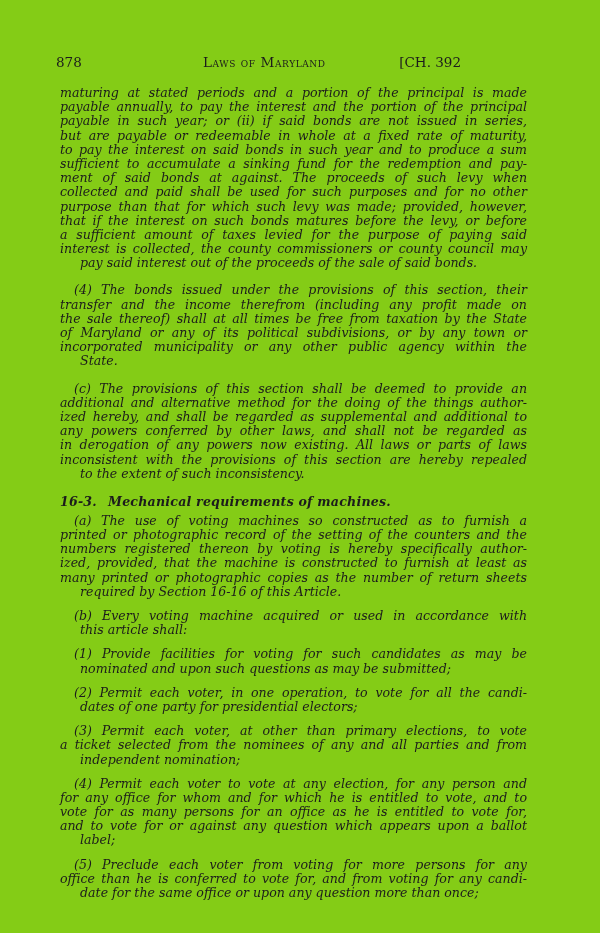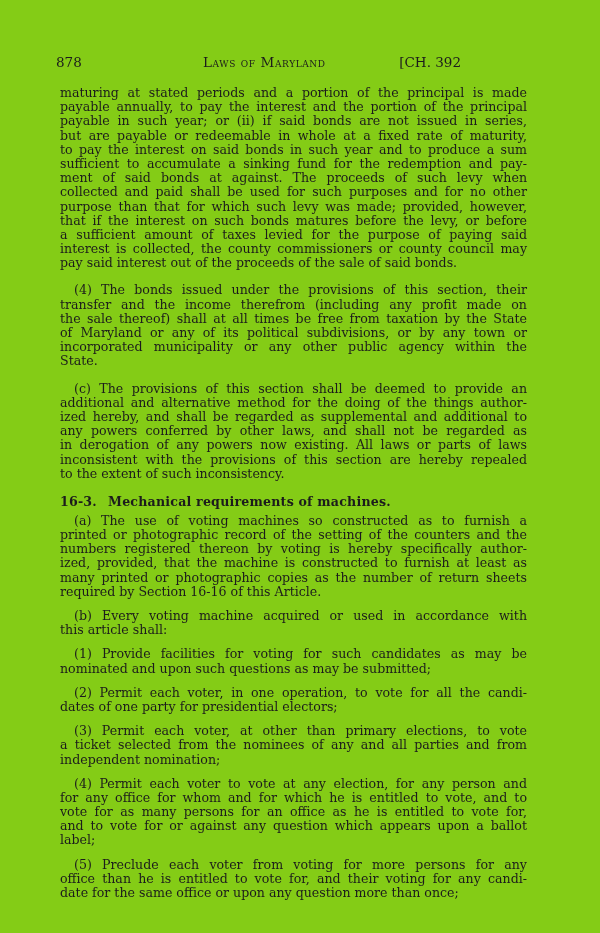--- a/index.html
+++ b/index.html
@@ -4,25 +4,25 @@
 <style>
   html, body { margin: 0; padding: 0; background: #ffffff; }
   body { width: 600px; height: 933px; position: relative; overflow: hidden;
          font-family: "DejaVu Serif", "Liberation Serif", serif; color: #1c1c1c; }
   .page { position: absolute; left: 0; top: 0; width: 600px; height: 933px; background: #84cc16; }
   .header { position: absolute; top: 54px; left: 56px; width: 405px; height: 20px; font-size: 13.5px; }
   .header span { position: absolute; top: 0; white-space: nowrap; }
   .hdr-num { left: 0; }
   .hdr-title { left: 135px; font-variant: small-caps; letter-spacing: 0.6px; margin-left: 12px; }
   .hdr-ch { right: 0; }
-  .content { position: absolute; left: 60px; top: 86px; width: 467px; }
+  .content { position: absolute; left: 60px; top: 86px; width: 467px; font-style: italic; }
   .para { margin: 0; }
   .line { display: block; height: 14.2px; line-height: 14.2px; font-size: 12.6px;
           text-align: justify; text-align-last: justify; white-space: nowrap; overflow: visible; }
-  .line.last { text-align-last: left; }
+  .line.last { text-align-last: left; margin-left: 20px; }
   .indent { padding-left: 14px; }
   .gap { height: 13px; }
   .gap-sm { height: 10px; }
   .heading { font-weight: bold; font-size: 12.6px; height: 16px; line-height: 16px; letter-spacing: 0.2px; }
   .heading .num { display: inline-block; width: 48px; }
 </style>
 </head>
 <body>
 
 <div class="page">
@@ -108,18 +108,18 @@
     <div class="para">
         <span class="line indent">(4)   Permit each voter to vote at any election, for any person and</span>
         <span class="line">for any office for whom and for which he is entitled to vote, and to</span>
         <span class="line">vote for as many persons for an office as he is entitled to vote for,</span>
         <span class="line">and to vote for or against any question which appears upon a ballot</span>
         <span class="line last">label;</span>
       </div>
     <div class="gap-sm"></div>
     <div class="para">
         <span class="line indent">(5)   Preclude each voter from voting for more persons for any</span>
-        <span class="line">office than he is entitled to vote for, and their voting for any candi-</span>
+        <span class="line">office than he is conferred to vote for, and from voting for any candi-</span>
         <span class="line last">date for the same office or upon any question more than once;</span>
       </div>
 
   </div>
 </div>
 
 </body></html>

